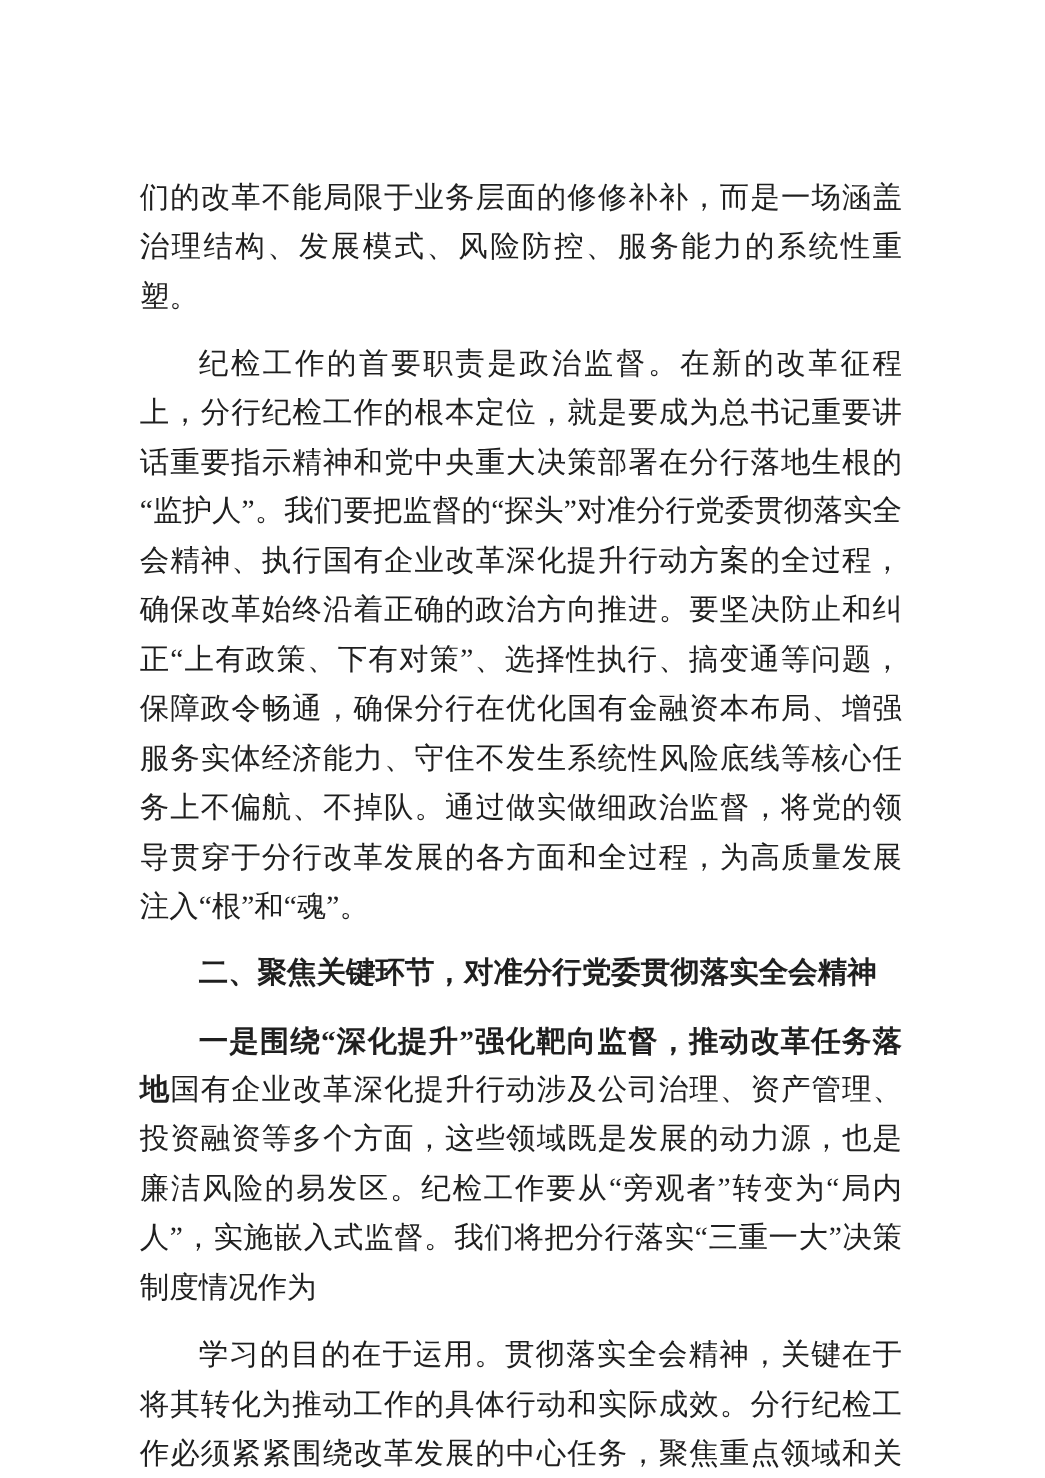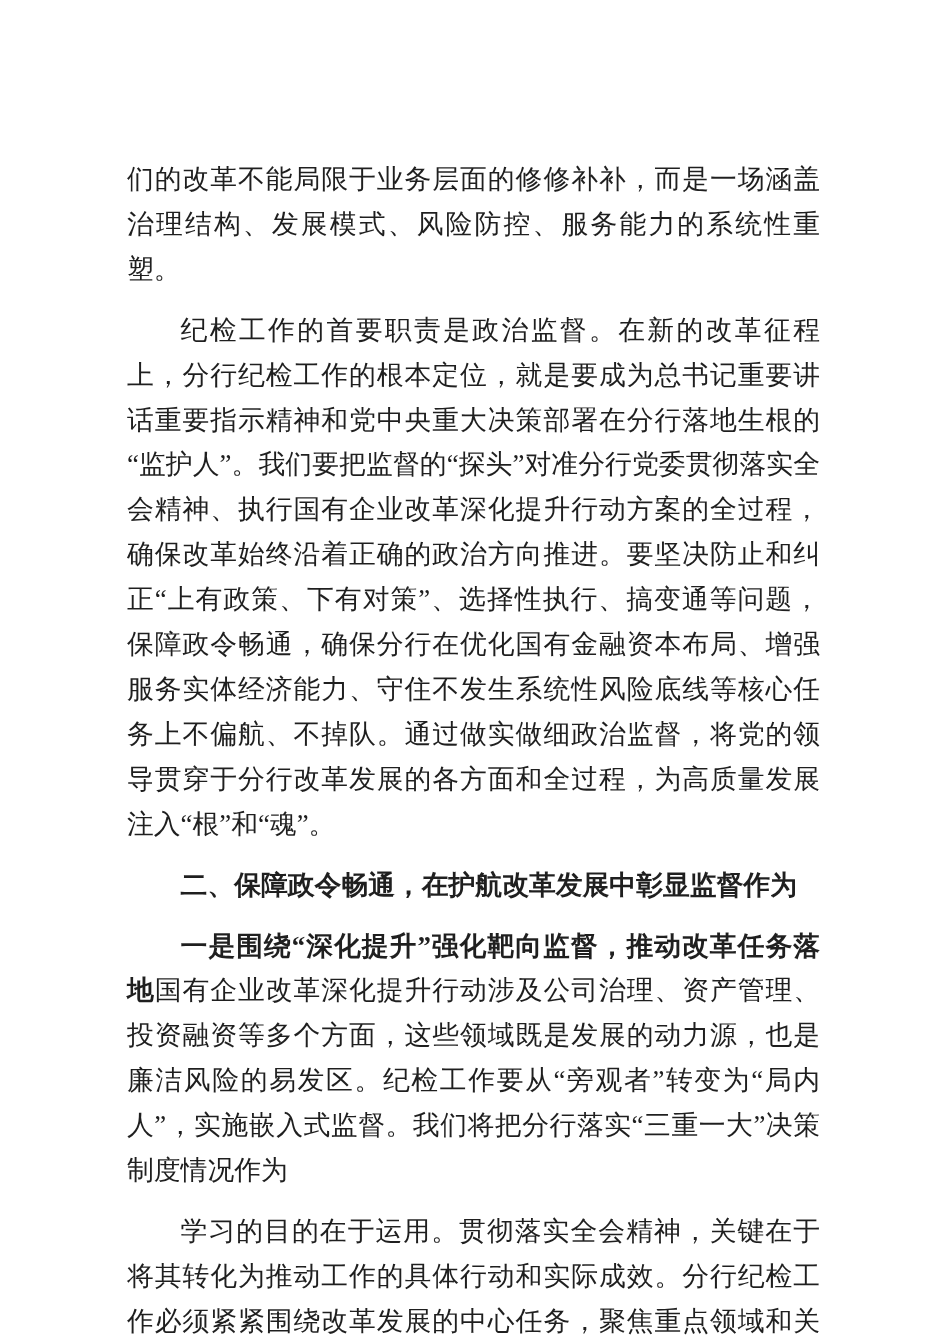--- a/index.html
+++ b/index.html
@@ -43,17 +43,17 @@
   }
 </style>
 </head>
 <body>
 
 <div class="page">
   <main class="content">
 
   <p class="para"><span class="run">们的改革不能局限于业务层面的修修补补，而是一场涵盖治理结构、发展模式、风险防控、服务能力的系统性重塑。</span></p>
       <p class="para indent"><span class="run">纪检工作的首要职责是政治监督。在新的改革征程上，分行纪检工作的根本定位，就是要成为总书记重要讲话重要指示精神和党中央重大决策部署在分行落地生根的“监护人”。我们要把监督的“探头”对准分行党委贯彻落实全会精神、执行国有企业改革深化提升行动方案的全过程，确保改革始终沿着正确的政治方向推进。要坚决防止和纠正“上有政策、下有对策”、选择性执行、搞变通等问题，保障政令畅通，确保分行在优化国有金融资本布局、增强服务实体经济能力、守住不发生系统性风险底线等核心任务上不偏航、不掉队。通过做实做细政治监督，将党的领导贯穿于分行改革发展的各方面和全过程，为高质量发展注入“根”和“魂”。</span></p>
-      <p class="para indent h2"><span class="run-bold">二、保障政令畅通，在护航改革发展中彰显监督作为</span></p>
+      <p class="para indent h2"><span class="run-bold">二、聚焦关键环节，对准分行党委贯彻落实全会精神</span></p>
       <p class="para indent"><span class="run-bold">一是围绕“深化提升”强化靶向监督，推动改革任务落地</span><span class="run">国有企业改革深化提升行动涉及公司治理、资产管理、投资融资等多个方面，这些领域既是发展的动力源，也是廉洁风险的易发区。纪检工作要从“旁观者”转变为“局内人”，实施嵌入式监督。我们将把分行落实“三重一大”决策制度情况作为</span></p>
       <p class="para indent"><span class="run">学习的目的在于运用。贯彻落实全会精神，关键在于将其转化为推动工作的具体行动和实际成效。分行纪检工作必须紧紧围绕改革发展的中心任务，聚焦重点领域和关键环节，实施精准、有效、全覆盖的监督。</span></p>
     </main>
 </div>
 
 </body></html>

